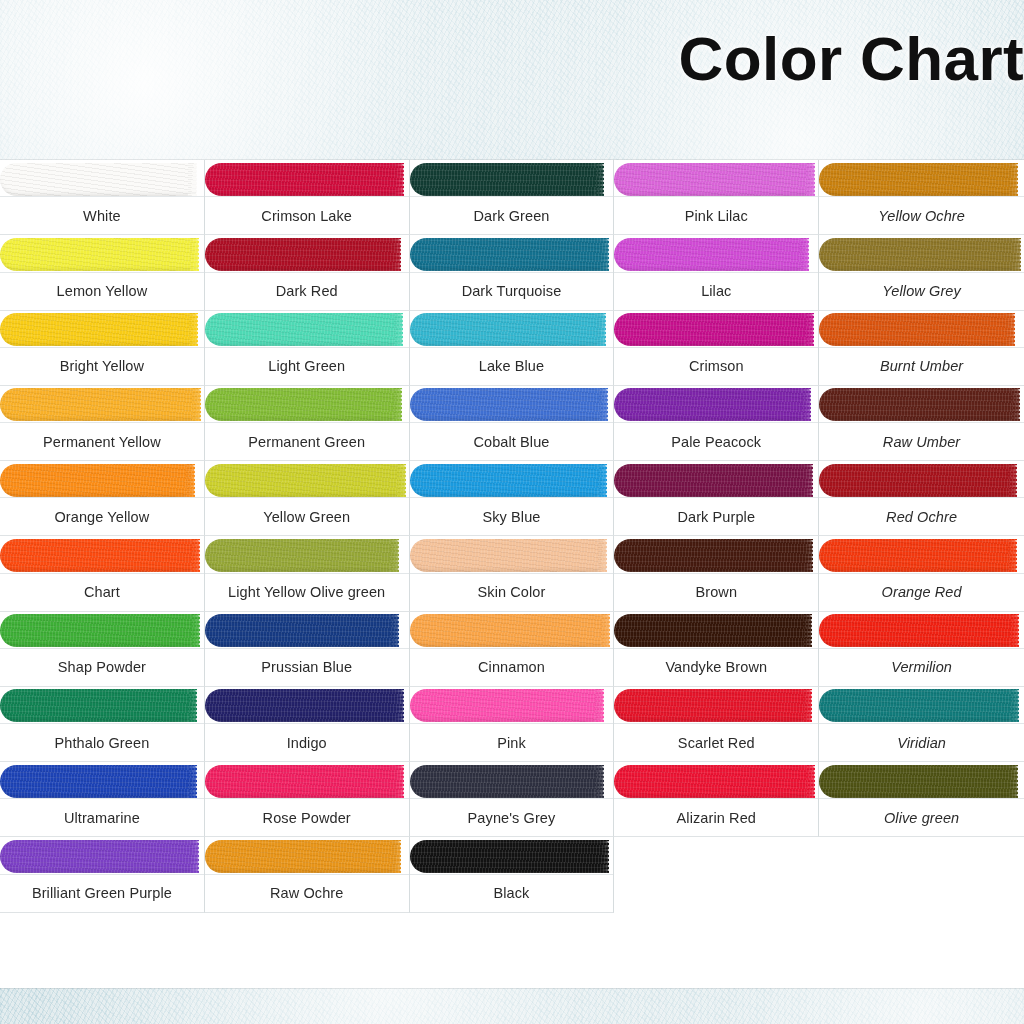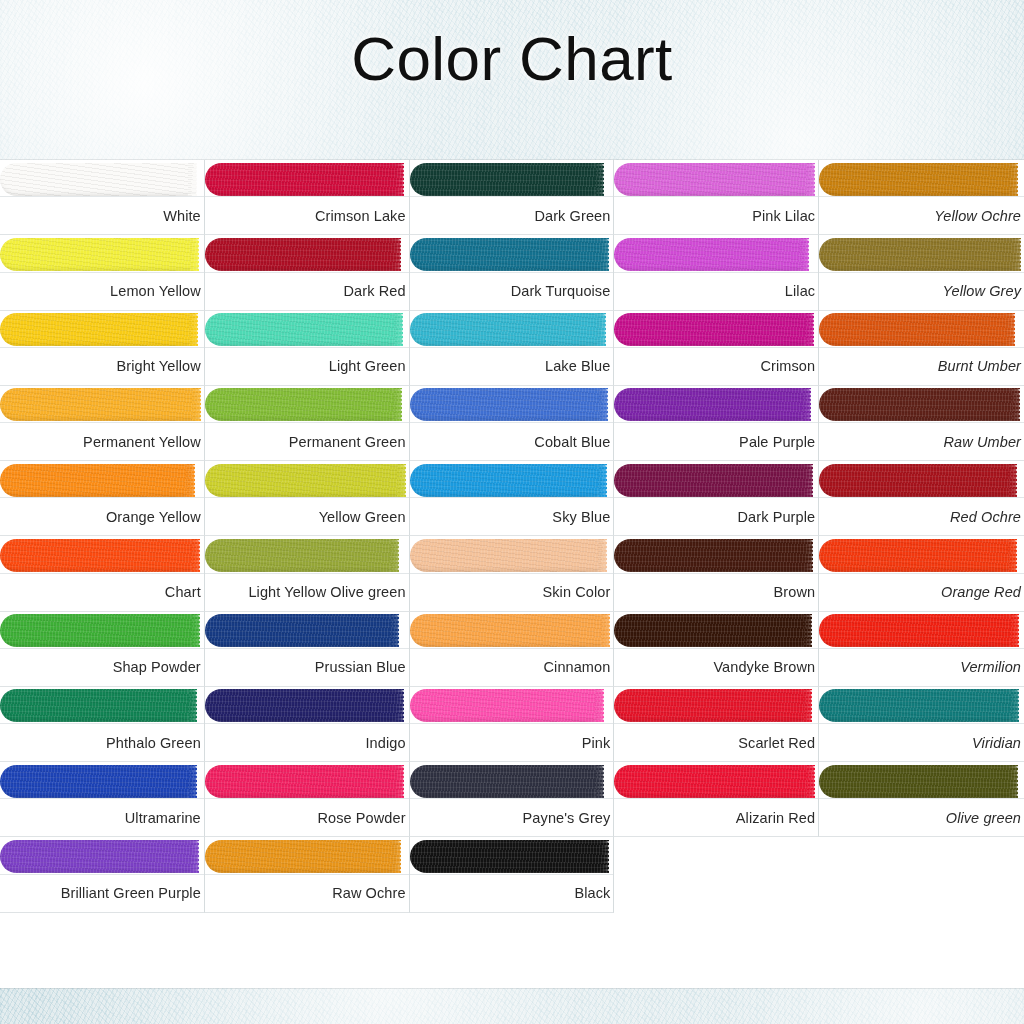--- a/index.html
+++ b/index.html
@@ -31,24 +31,24 @@
       repeating-linear-gradient(90deg,  rgba(175,208,218,0.16) 0px, rgba(175,208,218,0.16) 2px, rgba(255,255,255,0) 2px, rgba(255,255,255,0) 7px),
       linear-gradient(180deg, #e6eff1 0%, #d9e6ea 45%, #e4edef 100%);
   }
 
   
   #title {
     position: absolute;
     top: 28px;
     left: 0;
     width: 1024px;
-    text-align: center;
+    text-align: right;
     font-size: 62px;
     line-height: 1.0;
-    font-weight: 400;
+    font-weight: 700;
     color: #101010;
     letter-spacing: 0.4px;
     text-shadow: 0 0 10px rgba(255,255,255,0.95), 0 0 4px rgba(255,255,255,0.9);
   }
 
   
   #grid {
     position: absolute;
     top: 160px;
     left: 0;
@@ -109,21 +109,21 @@
 
   
   .label-band {
     position: absolute;
     left: 0; right: 0; bottom: 0;
     height: 37px;
     background: #ffffff;
     border-top: 1px solid #e3e7e9;
     display: flex;
     align-items: center;
-    justify-content: flex-end;
+    justify-content: center;
   }
   .label {
     font-size: 14.5px;
     color: #2b2b2b;
     letter-spacing: 0.1px;
     white-space: nowrap;
     text-align: center;
     padding: 0 3px;
   }
 </style>
@@ -277,21 +277,21 @@
         </div>
         <div class="label-band">
           <div class="label">Cobalt Blue</div>
         </div>
       </div>
       <div class="cell">
         <div class="swatch-band">
           <div class="swatch" style="background-color: rgb(124, 36, 168); width: 96%;"></div>
         </div>
         <div class="label-band">
-          <div class="label">Pale Purple</div>
+          <div class="label">Pale Peacock</div>
         </div>
       </div>
       <div class="cell">
         <div class="swatch-band">
           <div class="swatch" style="background-color: rgb(94, 33, 24); width: 97.5%;"></div>
         </div>
         <div class="label-band">
           <div class="label">Raw Umber</div>
         </div>
       </div>

